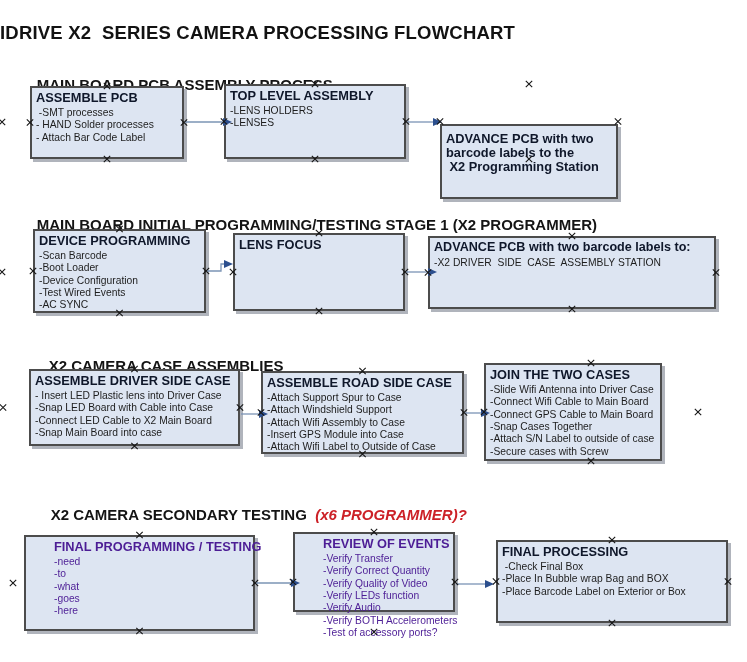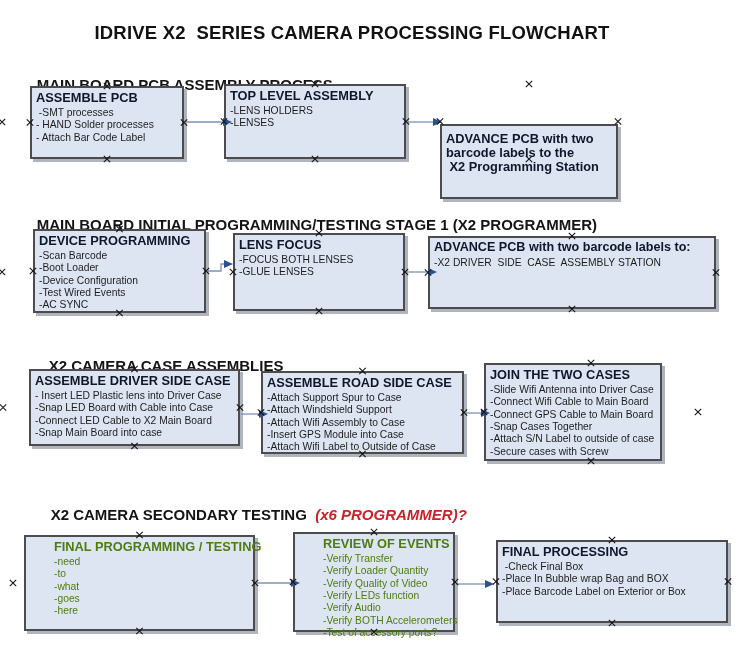--- a/index.html
+++ b/index.html
@@ -1,44 +1,44 @@
 <!DOCTYPE html>
 <html><head>
 <meta charset="utf-8">
 <style>
   html,body{margin:0;padding:0;background:#ffffff;}
   body{font-family:"Liberation Sans", sans-serif;}
   .canvas{position:relative;width:747px;height:662px;background:#ffffff;overflow:hidden;}
-  .page-title{position:absolute;left:0;top:22px;width:704px;text-align:center;
+  .page-title{position:absolute;left:0;top:22px;width:704px;text-align:left;
     font-size:18.5px;font-weight:bold;color:#121212;letter-spacing:.2px;white-space:pre;}
   .section-heading{position:absolute;font-size:15px;font-weight:bold;color:#141414;white-space:pre;}
   .section-heading .red-part{color:#cc2127;font-style:italic;}
   #h1{left:20px;top:59px;}
   #h2{left:20px;top:199px;}
   #h3{left:32px;top:340px;}
   #h4{left:34px;top:489px;}
   .box{position:absolute;background:#dde5f2;border:2px solid #4c4c4c;
     box-shadow:3px 3px 0 #b0b4bc;box-sizing:border-box;padding:3px 4px 2px 4px;}
   .box-title{font-size:12.8px;font-weight:bold;color:#0f172a;line-height:1.08;
     white-space:pre;margin:0 0 2px 0;}
   .item{font-size:10.3px;color:#1d1d1d;line-height:12.4px;white-space:pre;}
-  .box.red .box-title,.box.red .item{color:#4d7c0f;padding-left:24px;}
+  .box.red .box-title,.box.red .item{color:#4c1d95;padding-left:24px;}
   .b1{left:30px;top:86px;width:154px;height:73px;}
   .b2{left:224px;top:84px;width:182px;height:75px;}
   .b3{left:440px;top:84px;width:178px;height:75px;margin-top:40px;}
   .b3 .box-title{line-height:14px;padding-top:3px;}
   .b4{left:33px;top:229px;width:173px;height:84px;}
   .b5{left:233px;top:233px;width:172px;height:78px;}
   .b6{left:428px;top:236px;width:288px;height:73px;}
   .b6 .box-title{font-size:12.6px;}
   .b7{left:29px;top:369px;width:211px;height:77px;}
   .b8{left:261px;top:371px;width:203px;height:83px;}
   .b9{left:484px;top:363px;width:178px;height:98px;}
   .b10{left:24px;top:535px;width:231px;height:96px;}
-  .b11{left:293px;top:532px;width:162px;height:100px;}
+  .b11{left:293px;top:532px;width:162px;height:80px;}
   .b12{left:496px;top:540px;width:232px;height:83px;}
   #connector-layer{position:absolute;left:0;top:0;width:747px;height:662px;pointer-events:none;}
 </style>
 </head>
 <body>
 
 <div class="canvas">
   <div class="page-title">IDRIVE X2  SERIES CAMERA PROCESSING FLOWCHART</div>
 
   <div class="section-heading" id="h1">
@@ -76,24 +76,20 @@
     <div>
         <div class="item">-Scan Barcode</div>
         <div class="item">-Boot Loader</div>
         <div class="item">-Device Configuration</div>
         <div class="item">-Test Wired Events</div>
         <div class="item">-AC SYNC</div>
       </div>
   </div>
   <div class="box b5">
     <div class="box-title">LENS FOCUS</div>
-    <div>
-        <div class="item">-FOCUS BOTH LENSES</div>
-        <div class="item">-GLUE LENSES</div>
-      </div>
   </div>
   <div class="box b6">
     <div class="box-title">ADVANCE PCB with two barcode labels to:</div>
     <div>
         <div class="item">-X2 DRIVER  SIDE  CASE  ASSEMBLY STATION</div>
       </div>
   </div>
   <div class="box b7">
     <div class="box-title">ASSEMBLE DRIVER SIDE CASE</div>
     <div>
@@ -131,21 +127,21 @@
         <div class="item">-to</div>
         <div class="item">-what</div>
         <div class="item">-goes</div>
         <div class="item">-here</div>
       </div>
   </div>
   <div class="box b11 red">
     <div class="box-title">REVIEW OF EVENTS</div>
     <div>
         <div class="item">-Verify Transfer</div>
-        <div class="item">-Verify Loader Quantity</div>
+        <div class="item">-Verify Correct Quantity</div>
         <div class="item">-Verify Quality of Video</div>
         <div class="item">-Verify LEDs function</div>
         <div class="item">-Verify Audio</div>
         <div class="item">-Verify BOTH Accelerometers</div>
         <div class="item">-Test of accessory ports?</div>
       </div>
   </div>
   <div class="box b12">
     <div class="box-title">FINAL PROCESSING</div>
     <div>

